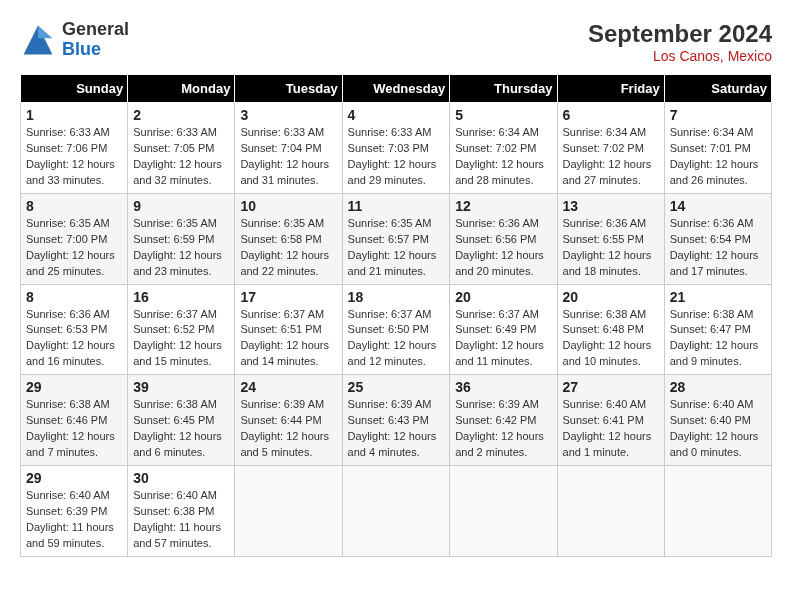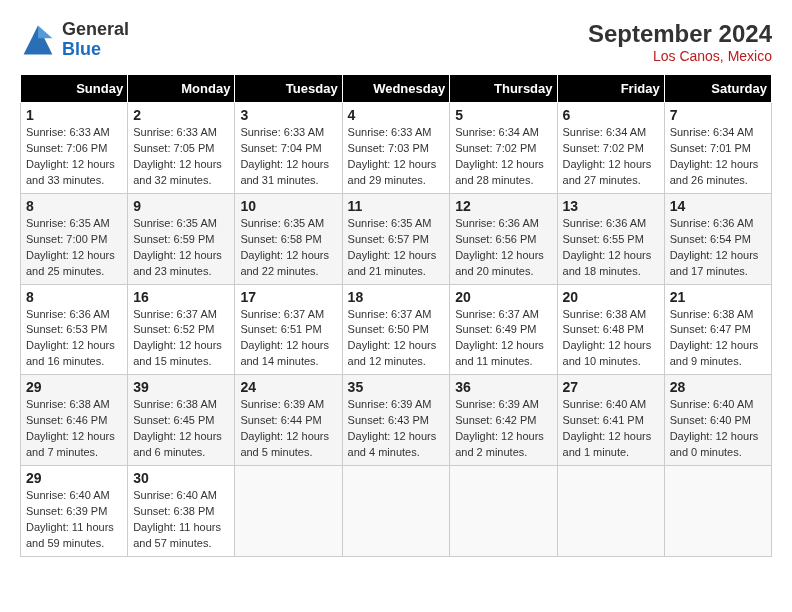--- a/index.html
+++ b/index.html
@@ -214,21 +214,21 @@
         </td>
         <td>
           <span class="day-num">39</span>
           <div class="day-info">Sunrise: 6:38 AM<br>Sunset: 6:45 PM<br>Daylight: 12 hours and 6 minutes.</div>
         </td>
         <td>
           <span class="day-num">24</span>
           <div class="day-info">Sunrise: 6:39 AM<br>Sunset: 6:44 PM<br>Daylight: 12 hours and 5 minutes.</div>
         </td>
         <td>
-          <span class="day-num">35</span>
+          <span class="day-num">25</span>
           <div class="day-info">Sunrise: 6:39 AM<br>Sunset: 6:43 PM<br>Daylight: 12 hours and 4 minutes.</div>
         </td>
         <td>
           <span class="day-num">36</span>
           <div class="day-info">Sunrise: 6:39 AM<br>Sunset: 6:42 PM<br>Daylight: 12 hours and 2 minutes.</div>
         </td>
         <td>
           <span class="day-num">27</span>
           <div class="day-info">Sunrise: 6:40 AM<br>Sunset: 6:41 PM<br>Daylight: 12 hours and 1 minute.</div>
         </td>

